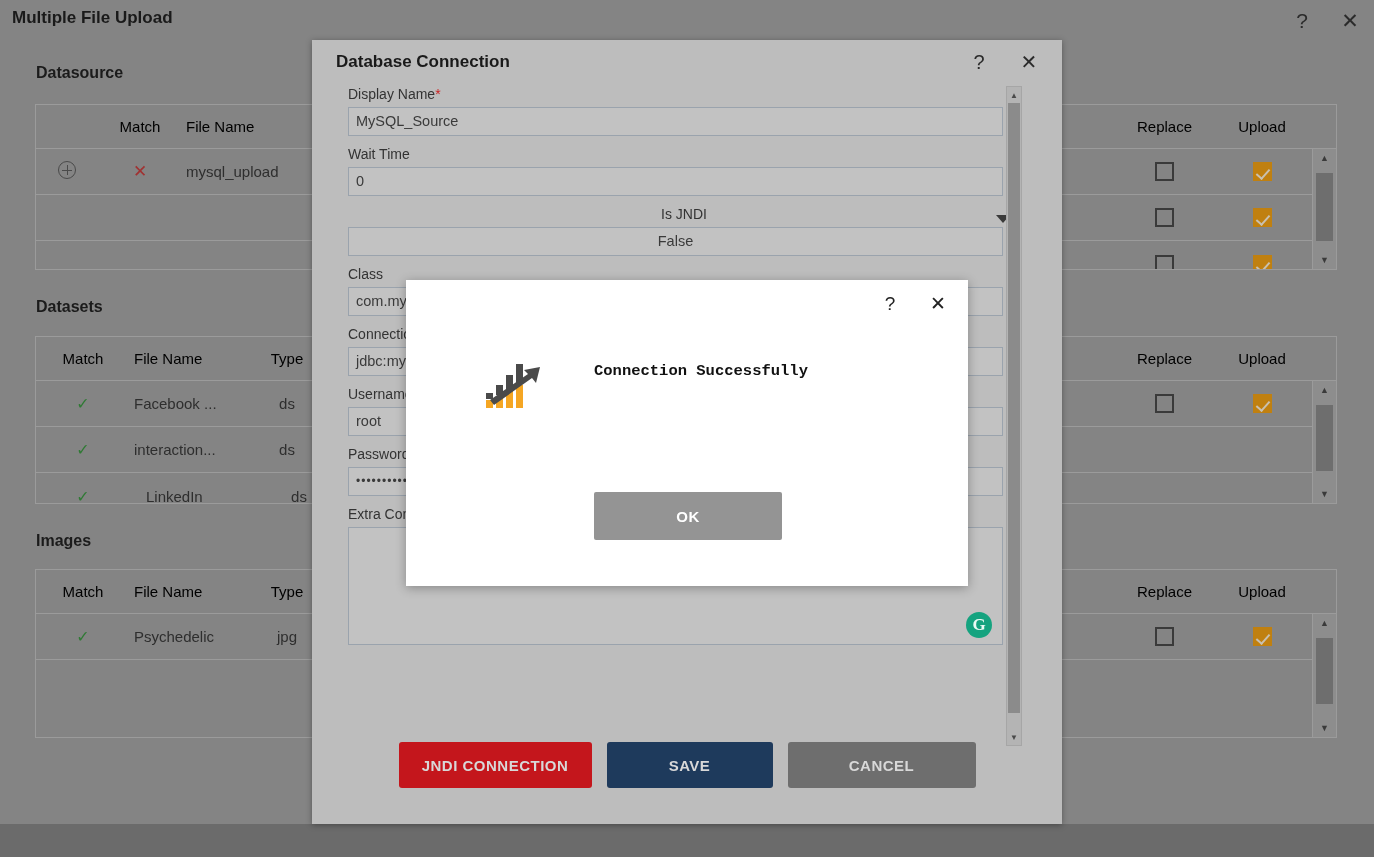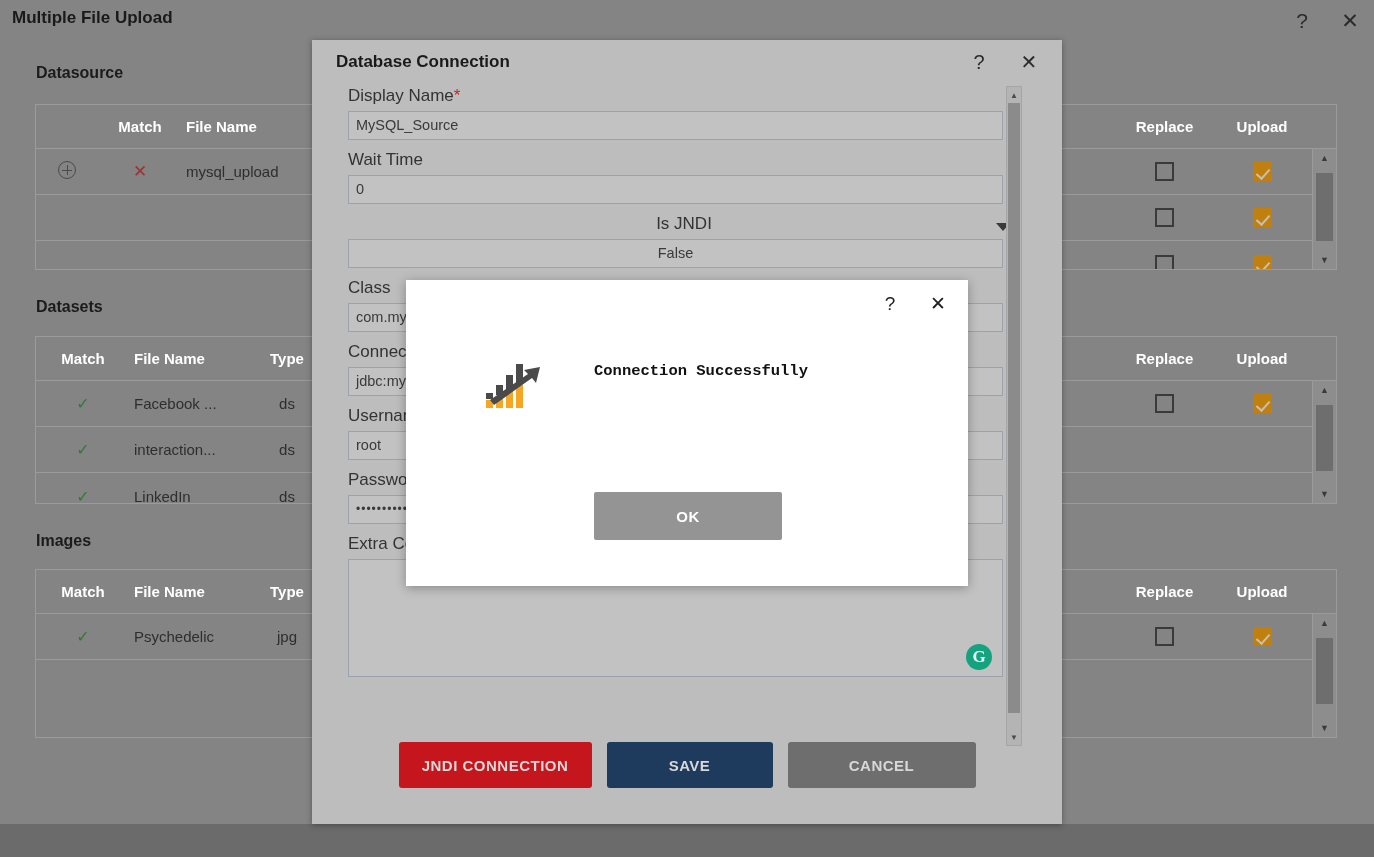--- a/index.html
+++ b/index.html
@@ -53,21 +53,21 @@
     display:flex; height:46px;
     border-bottom:1px solid #9b9b9b;
     align-items:center;
   }
   .tbl-row.blank { border-bottom:none; }
   .th, .td {
     font-size:15px; color:#3c3c3c;
     text-align:center;
     overflow:hidden; white-space:nowrap;
   }
-  .th { color:#ffffff;font-weight:bold; }
+  .th { color:#000000; }
   .td { color:#2e2e2e; }
 
   .col-exp   { width:62px; }
   .col-match { width:84px; }
   .col-name  { width:120px; text-align:left; padding-left:4px;}
   .col-type  { width:70px; text-align:center; padding-left:4px;}
   .col-grow  { flex:1; }
   .col-rep   { width:95px; }
   .col-upl   { width:100px; }
   .col-sb    { width:24px; }
@@ -138,21 +138,21 @@
     font-size:20px; color:#2b2b2b; cursor:pointer; line-height:1;
   }
 
   #db-form {
     position:absolute; left:36px; top:46px;
     width:672px; height:640px;
     overflow:hidden;
   }
   .fld { margin-bottom:10px; }
   .fld-label {
-    font-size:17px; color:#333; margin-bottom:5px;
+    font-size:14px; color:#333; margin-bottom:5px;
     display:block;
   }
   .req { color:#cc2222; }
   .fld-input {
     width:655px; height:29px;
     border:1px solid #9aa3ad; background:#c2c2c2;
     font-size:14.5px; color:#3a3a3a;
     padding:0 7px; line-height:27px;
     white-space:nowrap; overflow:hidden;
   }
@@ -339,21 +339,21 @@
       <div class="td col-name" style="width:120px;">interaction...</div>
       <div class="td col-type">ds</div>
       <div class="td col-grow"></div>
       <div class="td col-rep"></div>
       <div class="td col-upl"></div>
       <div class="td col-sb"></div>
     </div>
 
     <div class="tbl-row blank">
       <div class="td col-match" style="width:94px;"><span class="icon-check-green">✓</span></div>
-      <div class="td col-name" style="width:120px;">LinkedIn</div>
+      <div class="td col-name" style="width:120px;margin-left:12px;">LinkedIn</div>
       <div class="td col-type">ds</div>
       <div class="td col-grow"></div>
       <div class="td col-rep"></div>
       <div class="td col-upl"></div>
       <div class="td col-sb"></div>
     </div>
 
     <div class="vsb">
       <div class="arw">▲</div>
       <div class="thumb" style="top:24px; height:66px;"></div>

